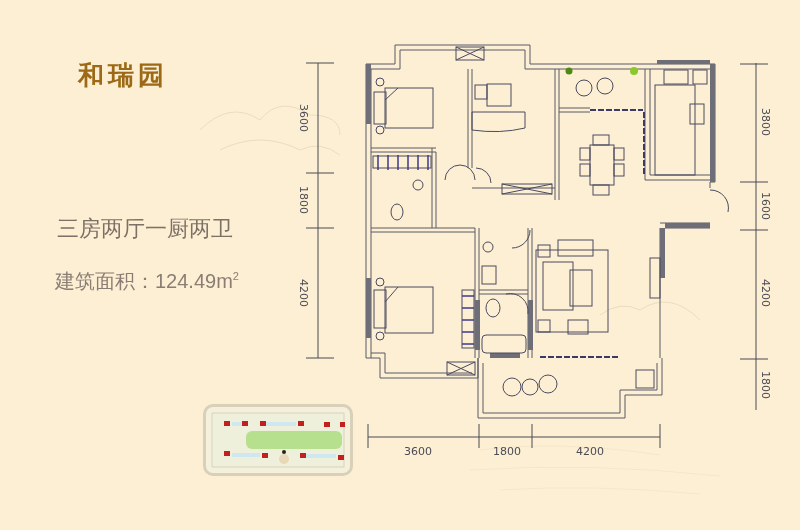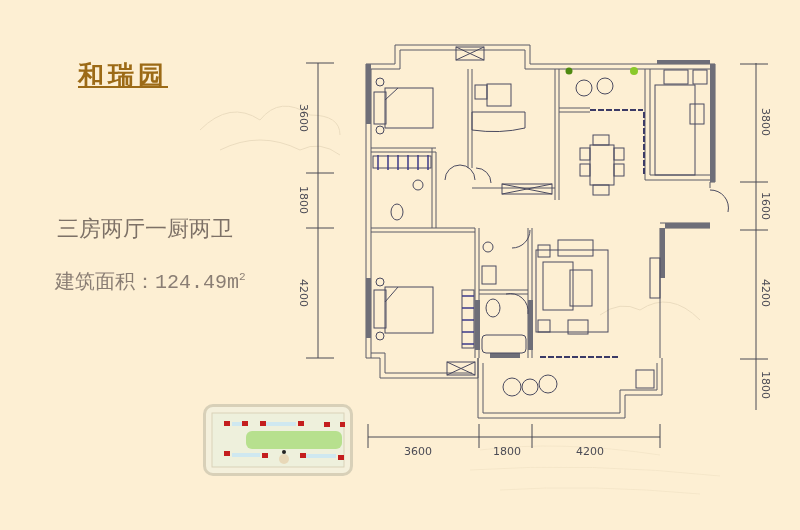--- a/index.html
+++ b/index.html
@@ -6,31 +6,30 @@
   body {
     width: 800px; height: 530px; overflow: hidden; position: relative;
     background: #fdefd3;
     font-family: "DejaVu Sans", sans-serif;
   }
   .bg-cloud { position: absolute; opacity: 0.35; }
   .title {
     position: absolute; left: 78px; top: 58px;
     font-size: 26px; font-weight: bold; color: #9c6a16; letter-spacing: 4px;
     font-family: "DejaVu Sans", sans-serif;
-    text-decoration: underline;
   }
   .layout {
     position: absolute; left: 57px; top: 214px;
     font-size: 22px; font-weight: normal; color: #7d7167; letter-spacing: 0px;
     font-family: "DejaVu Sans", sans-serif;
   }
   .area {
     position: absolute; left: 55px; top: 268px;
     font-size: 20px; color: #8a7e74;
-    font-family: Liberation Mono, monospace;
+    font-family: Liberation Sans, sans-serif;
   }
   .area .unit sup { font-size: 11px; }
   svg.plan { position: absolute; left: 0; top: 0; }
   .dimtext { font-family: "DejaVu Sans", sans-serif; font-size: 11px; fill: #4b4b55; }
   .site-map {
     position: absolute; left: 203px; top: 404px; width: 150px; height: 72px;
     border: 3px solid #d8d0b8; border-radius: 10px; background: #f4f0dc;
     box-sizing: border-box; overflow: hidden;
   }
 </style>

